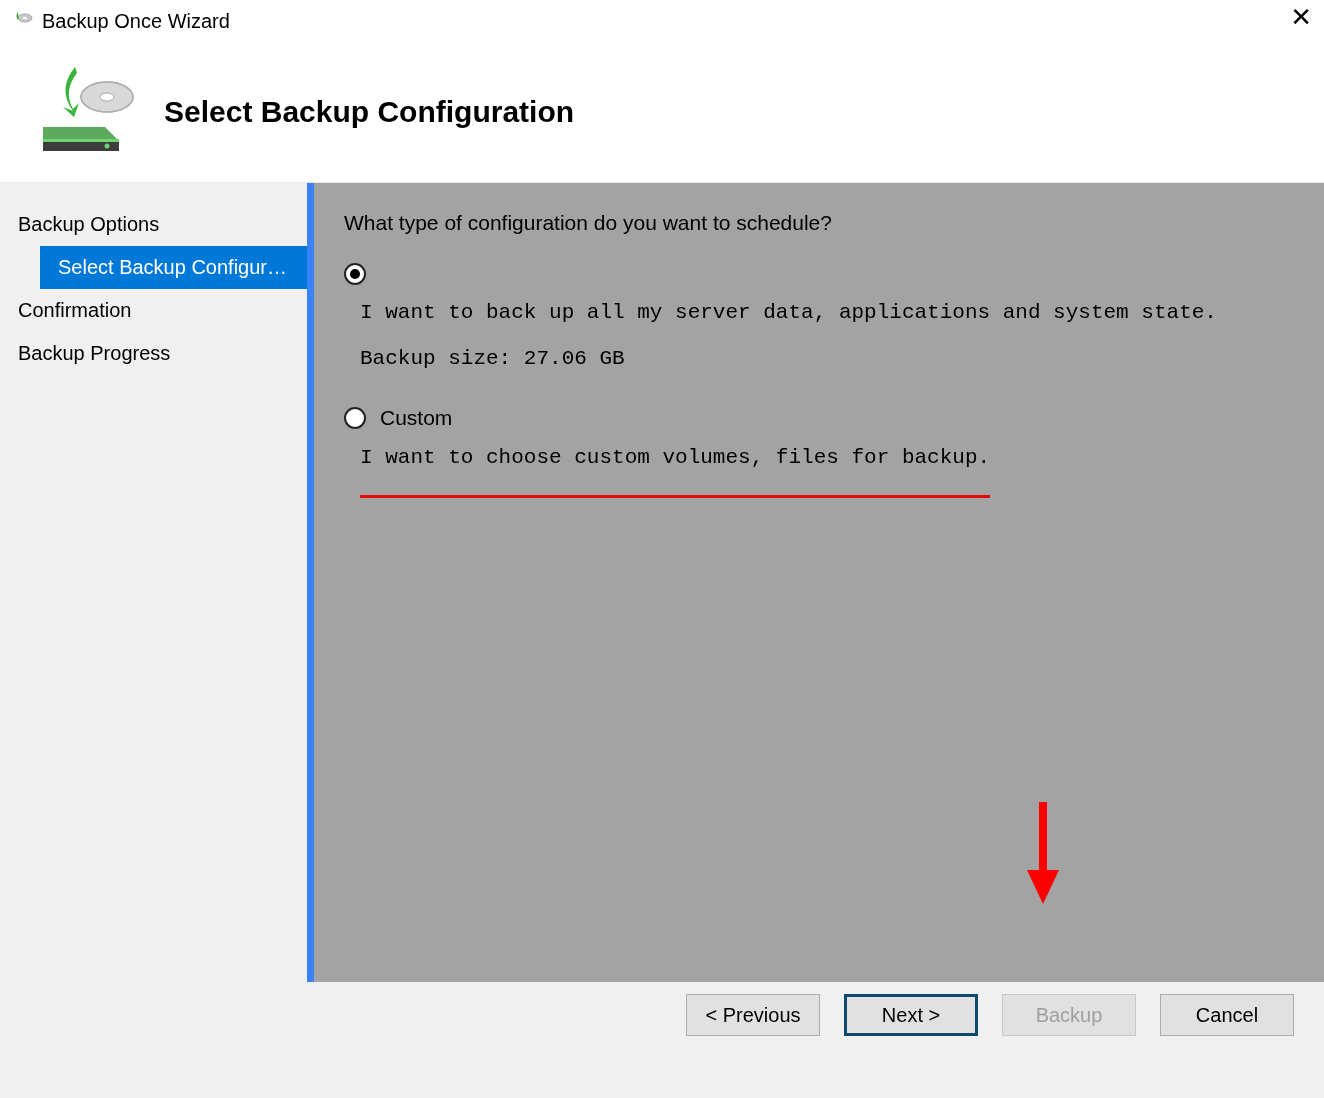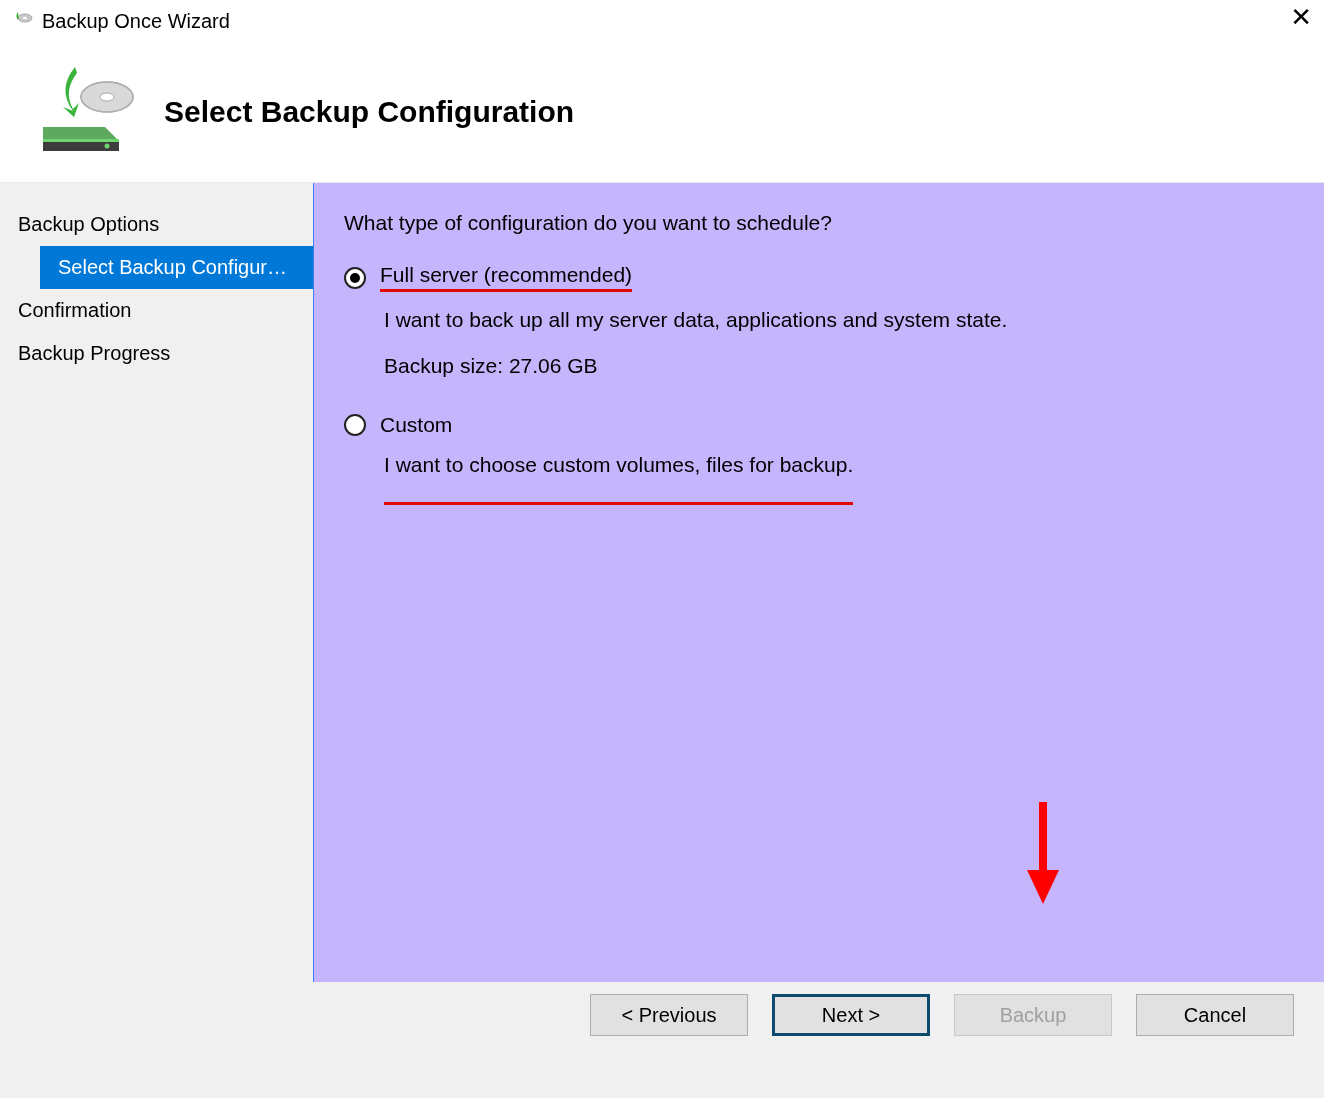--- a/index.html
+++ b/index.html
@@ -48,39 +48,39 @@
     }
     .body {
       display: flex;
       height: 800px;
       background: #f0f0f0;
       border-top: 1px solid #e8e8e8;
     }
     .sidebar {
       width: 314px;
       background: #f0f0f0;
-      border-right: 1px solid #3b82f6;
+      border-right: 7px solid #3b82f6;
       padding-top: 20px;
     }
     .step {
       padding: 10px 18px;
       font-size: 20px;
       color: #000;
       white-space: nowrap;
       overflow: hidden;
       text-overflow: ellipsis;
     }
     .step.active {
       background: #0078d7;
       color: #ffffff;
       margin-left: 40px;
     }
     .content {
       flex: 1;
-      background: #c4b5fd;
+      background: #a3a3a3;
       padding: 28px 30px;
       position: relative;
       font-size: 21px;
     }
     .question { margin-bottom: 28px; }
     .opt { margin-bottom: 30px; }
     .opt-row { display: flex; align-items: center; }
     .radio {
       width: 22px; height: 22px;
       border: 2px solid #222;
@@ -93,40 +93,41 @@
       flex-shrink: 0;
     }
     .radio .dot {
       width: 10px; height: 10px;
       background: #000;
       border-radius: 50%;
     }
     .opt-label { display: inline-block; }
     .underline-red { border-bottom: 3px solid #e20808; padding-bottom: 2px; }
     .opt-desc {
-      margin-left: 40px;
+      margin-left: 16px;
       margin-top: 10px;
       line-height: 1.7;
+      font-family: Liberation Mono, monospace;
     }
     .opt-desc.underline-red-block {
       display: inline-block;
       border-bottom: 3px solid #e20808;
       padding-bottom: 19px;
     }
     .footer {
       height: 116px;
       background: #f0f0f0;
       display: flex;
       justify-content: flex-end;
       align-items: flex-start;
       padding: 12px 30px 0 0;
       gap: 24px;
     }
     .btn {
-      width: 158px;
+      width: 134px;
       height: 42px;
       font-size: 20px;
       background: #e1e1e1;
       border: 1px solid #adadad;
       display: flex;
       align-items: center;
       justify-content: center;
       cursor: default;
       font-family: inherit;
     }
@@ -186,21 +187,20 @@
   </div>
 
   <div class="content">
     <div class="question">What type of configuration do you want to schedule?</div>
 
     <div class="opt">
       <div class="opt-row">
         <span class="radio">
             <span class="dot"></span>
           </span>
-        <span class="opt-label underline-red">Full server (recommended)</span>
       </div>
       <div class="opt-desc">I want to back up all my server data, applications and system state.</div>
       <div class="opt-desc">Backup size: 27.06 GB</div>
     </div>
 
     <div class="opt">
       <div class="opt-row">
         <span class="radio"></span>
         <span class="opt-label">Custom</span>
       </div>

